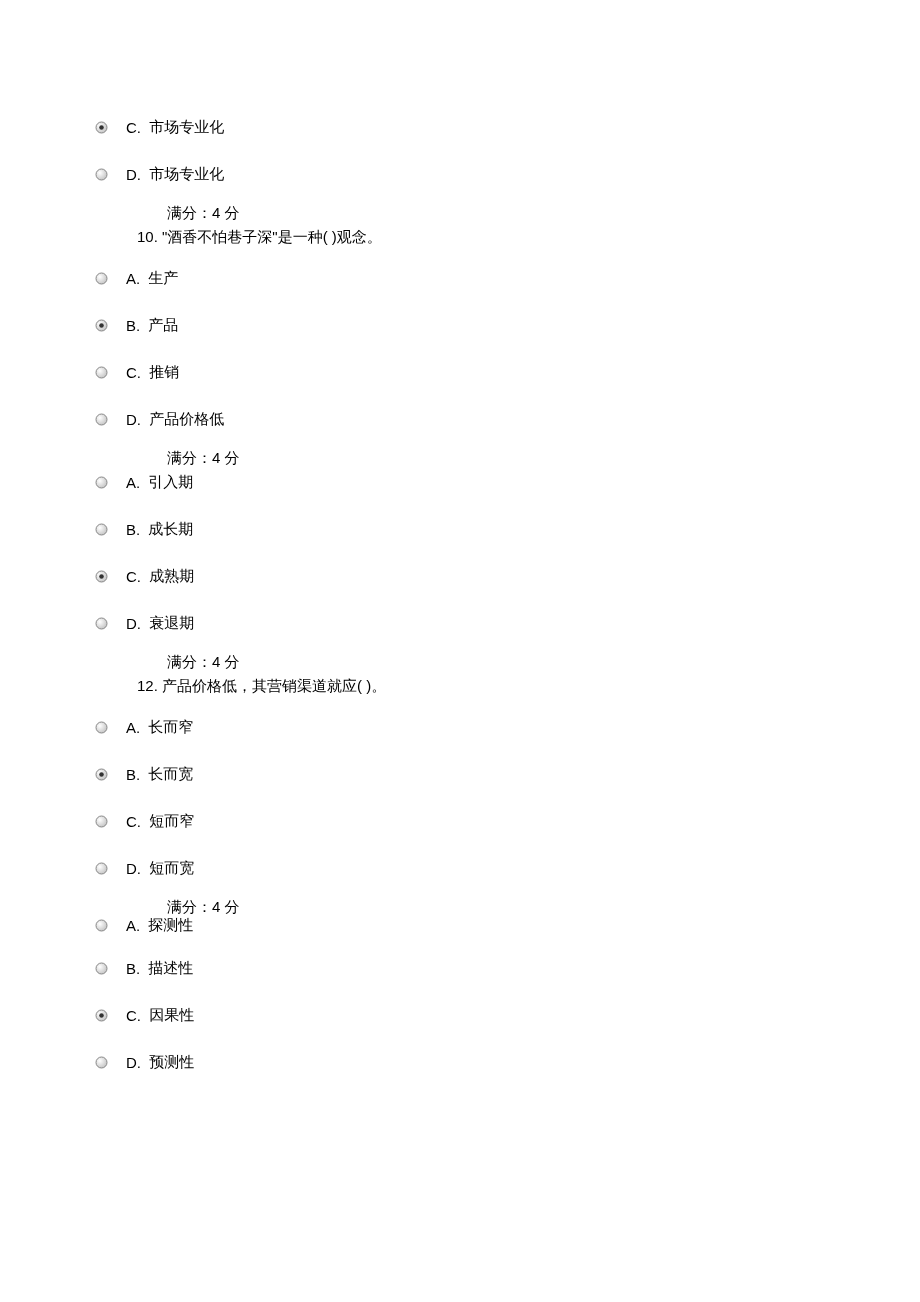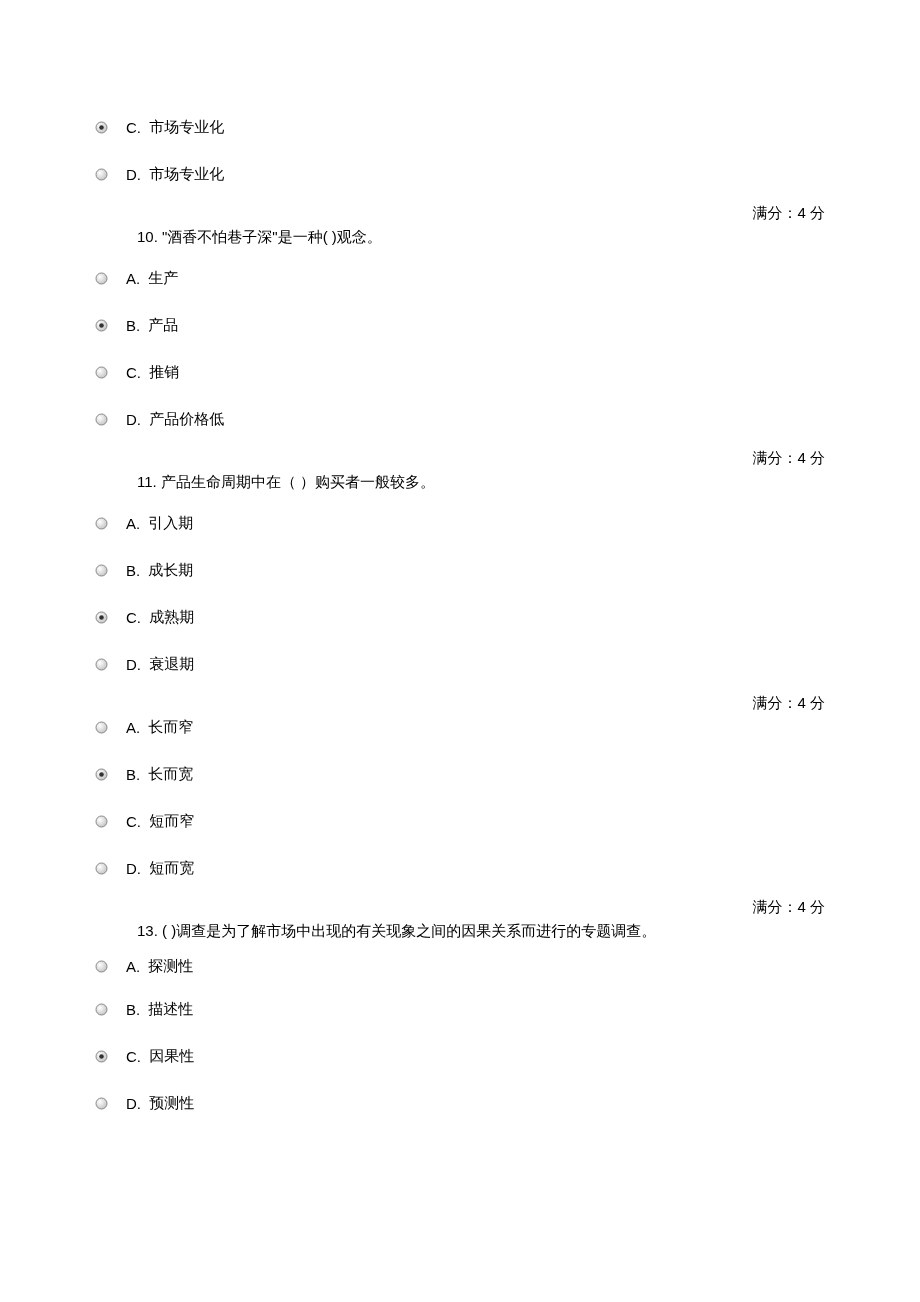--- a/index.html
+++ b/index.html
@@ -35,21 +35,20 @@
       font-family: Arial, sans-serif;
       margin-right: 4px;
     }
     .option-text {
       white-space: pre;
     }
     .score-line {
       margin-left: 72px;
       margin-bottom: 5px;
       margin-top: -8px;
-      text-align: right;
     }
     .question-line {
       margin-left: 42px;
       margin-bottom: 22px;
     }
   </style>
 </head>
 <body>
 
 <svg width="0" height="0" style="position:absolute">
@@ -118,21 +117,20 @@
     <span class="radio-icon">
       <svg width="13" height="13" viewBox="0 0 13 13">
           <circle cx="6.5" cy="6.5" r="5.5" fill="url(#rg1)" stroke="#888" stroke-width="1"></circle>
         </svg>
     </span>
     <span class="option-letter">D.</span>
     <span class="option-text"> 产品价格低</span>
   </div>
 
   <div class="score-line">满分：4  分</div>
-  <div class="question-line">11.  产品生命周期中在（  ）购买者一般较多。</div>
 
   <div class="option-row">
     <span class="radio-icon">
       <svg width="13" height="13" viewBox="0 0 13 13">
           <circle cx="6.5" cy="6.5" r="5.5" fill="url(#rg1)" stroke="#888" stroke-width="1"></circle>
         </svg>
     </span>
     <span class="option-letter">A.</span>
     <span class="option-text"> 引入期</span>
   </div>
@@ -159,20 +157,21 @@
     <span class="radio-icon">
       <svg width="13" height="13" viewBox="0 0 13 13">
           <circle cx="6.5" cy="6.5" r="5.5" fill="url(#rg1)" stroke="#888" stroke-width="1"></circle>
         </svg>
     </span>
     <span class="option-letter">D.</span>
     <span class="option-text"> 衰退期</span>
   </div>
 
   <div class="score-line">满分：4  分</div>
+  <div class="question-line">12.  产品价格低，其营销渠道就应(       )。</div>
 
   <div class="option-row">
     <span class="radio-icon">
       <svg width="13" height="13" viewBox="0 0 13 13">
           <circle cx="6.5" cy="6.5" r="5.5" fill="url(#rg1)" stroke="#888" stroke-width="1"></circle>
         </svg>
     </span>
     <span class="option-letter">A.</span>
     <span class="option-text"> 长而窄</span>
   </div>
@@ -199,21 +198,20 @@
     <span class="radio-icon">
       <svg width="13" height="13" viewBox="0 0 13 13">
           <circle cx="6.5" cy="6.5" r="5.5" fill="url(#rg1)" stroke="#888" stroke-width="1"></circle>
         </svg>
     </span>
     <span class="option-letter">D.</span>
     <span class="option-text"> 短而宽</span>
   </div>
 
   <div class="score-line">满分：4  分</div>
-  <div class="question-line">13.  (       )调查是为了解市场中出现的有关现象之间的因果关系而进行的专题调查。</div>
 
   <div class="option-row" style="margin-bottom:24px;margin-top:-6px;">
     <span class="radio-icon">
       <svg width="13" height="13" viewBox="0 0 13 13">
           <circle cx="6.5" cy="6.5" r="5.5" fill="url(#rg1)" stroke="#888" stroke-width="1"></circle>
         </svg>
     </span>
     <span class="option-letter">A.</span>
     <span class="option-text"> 探测性</span>
   </div>

